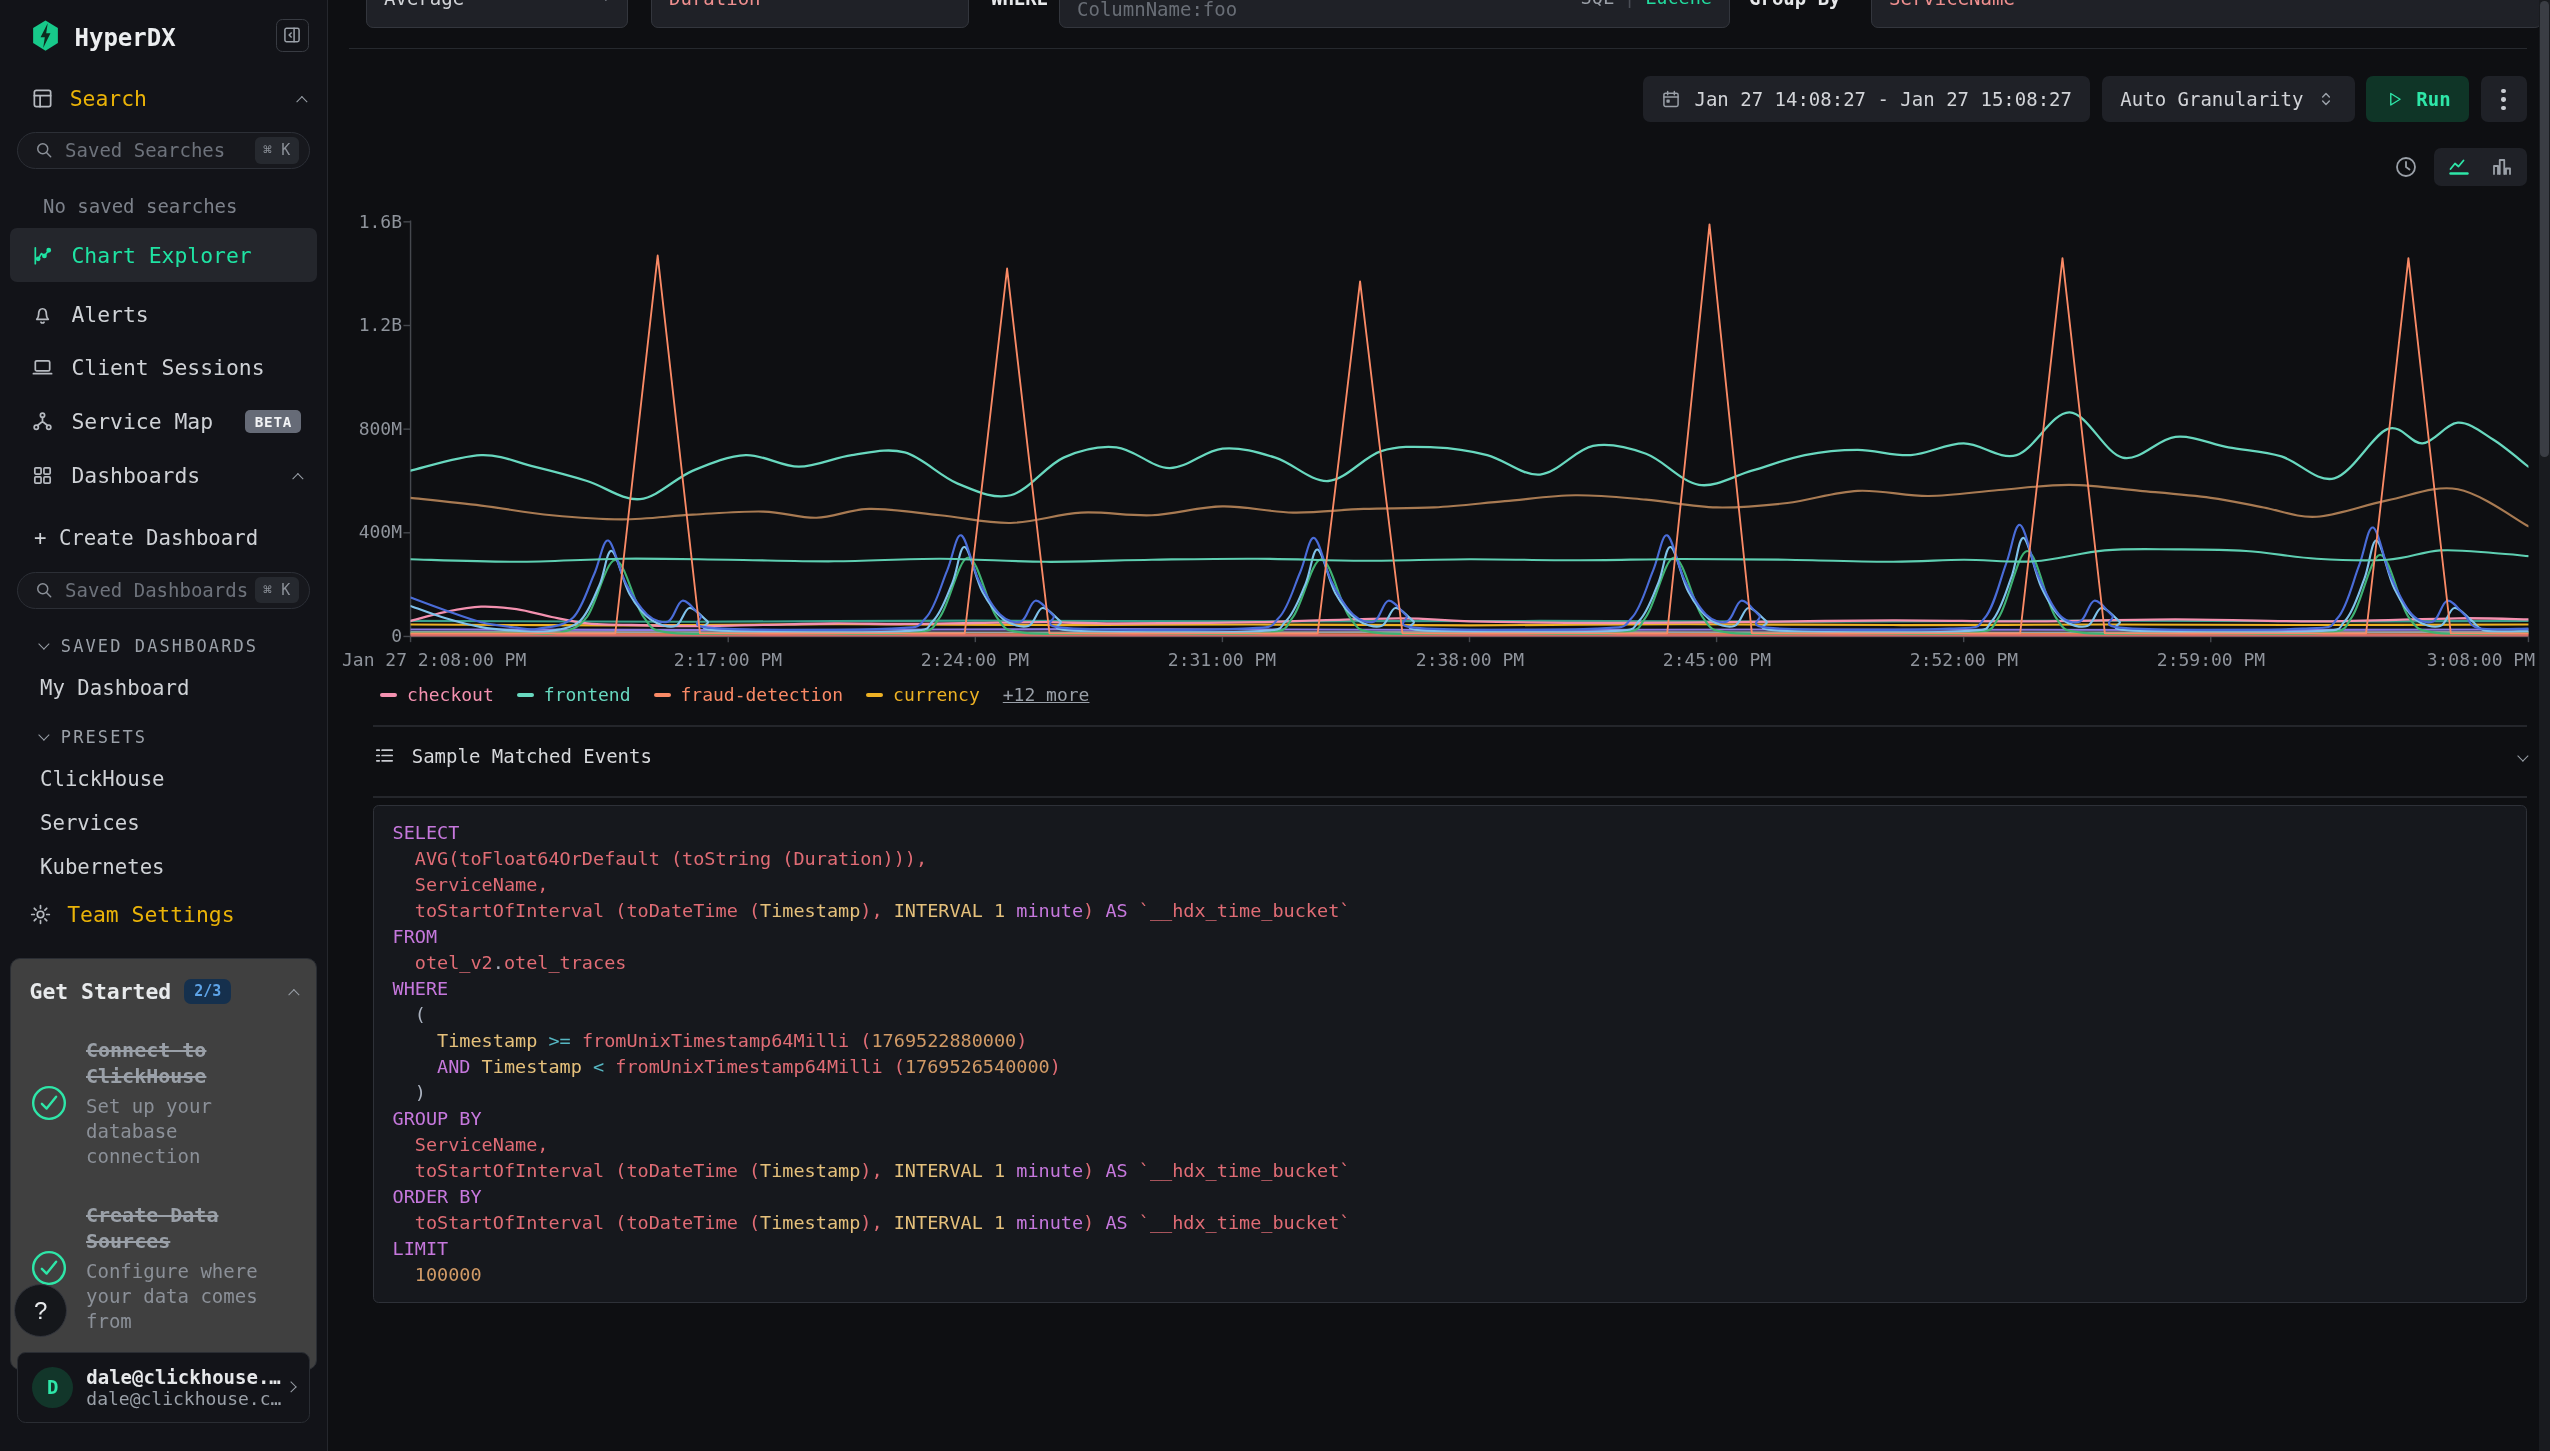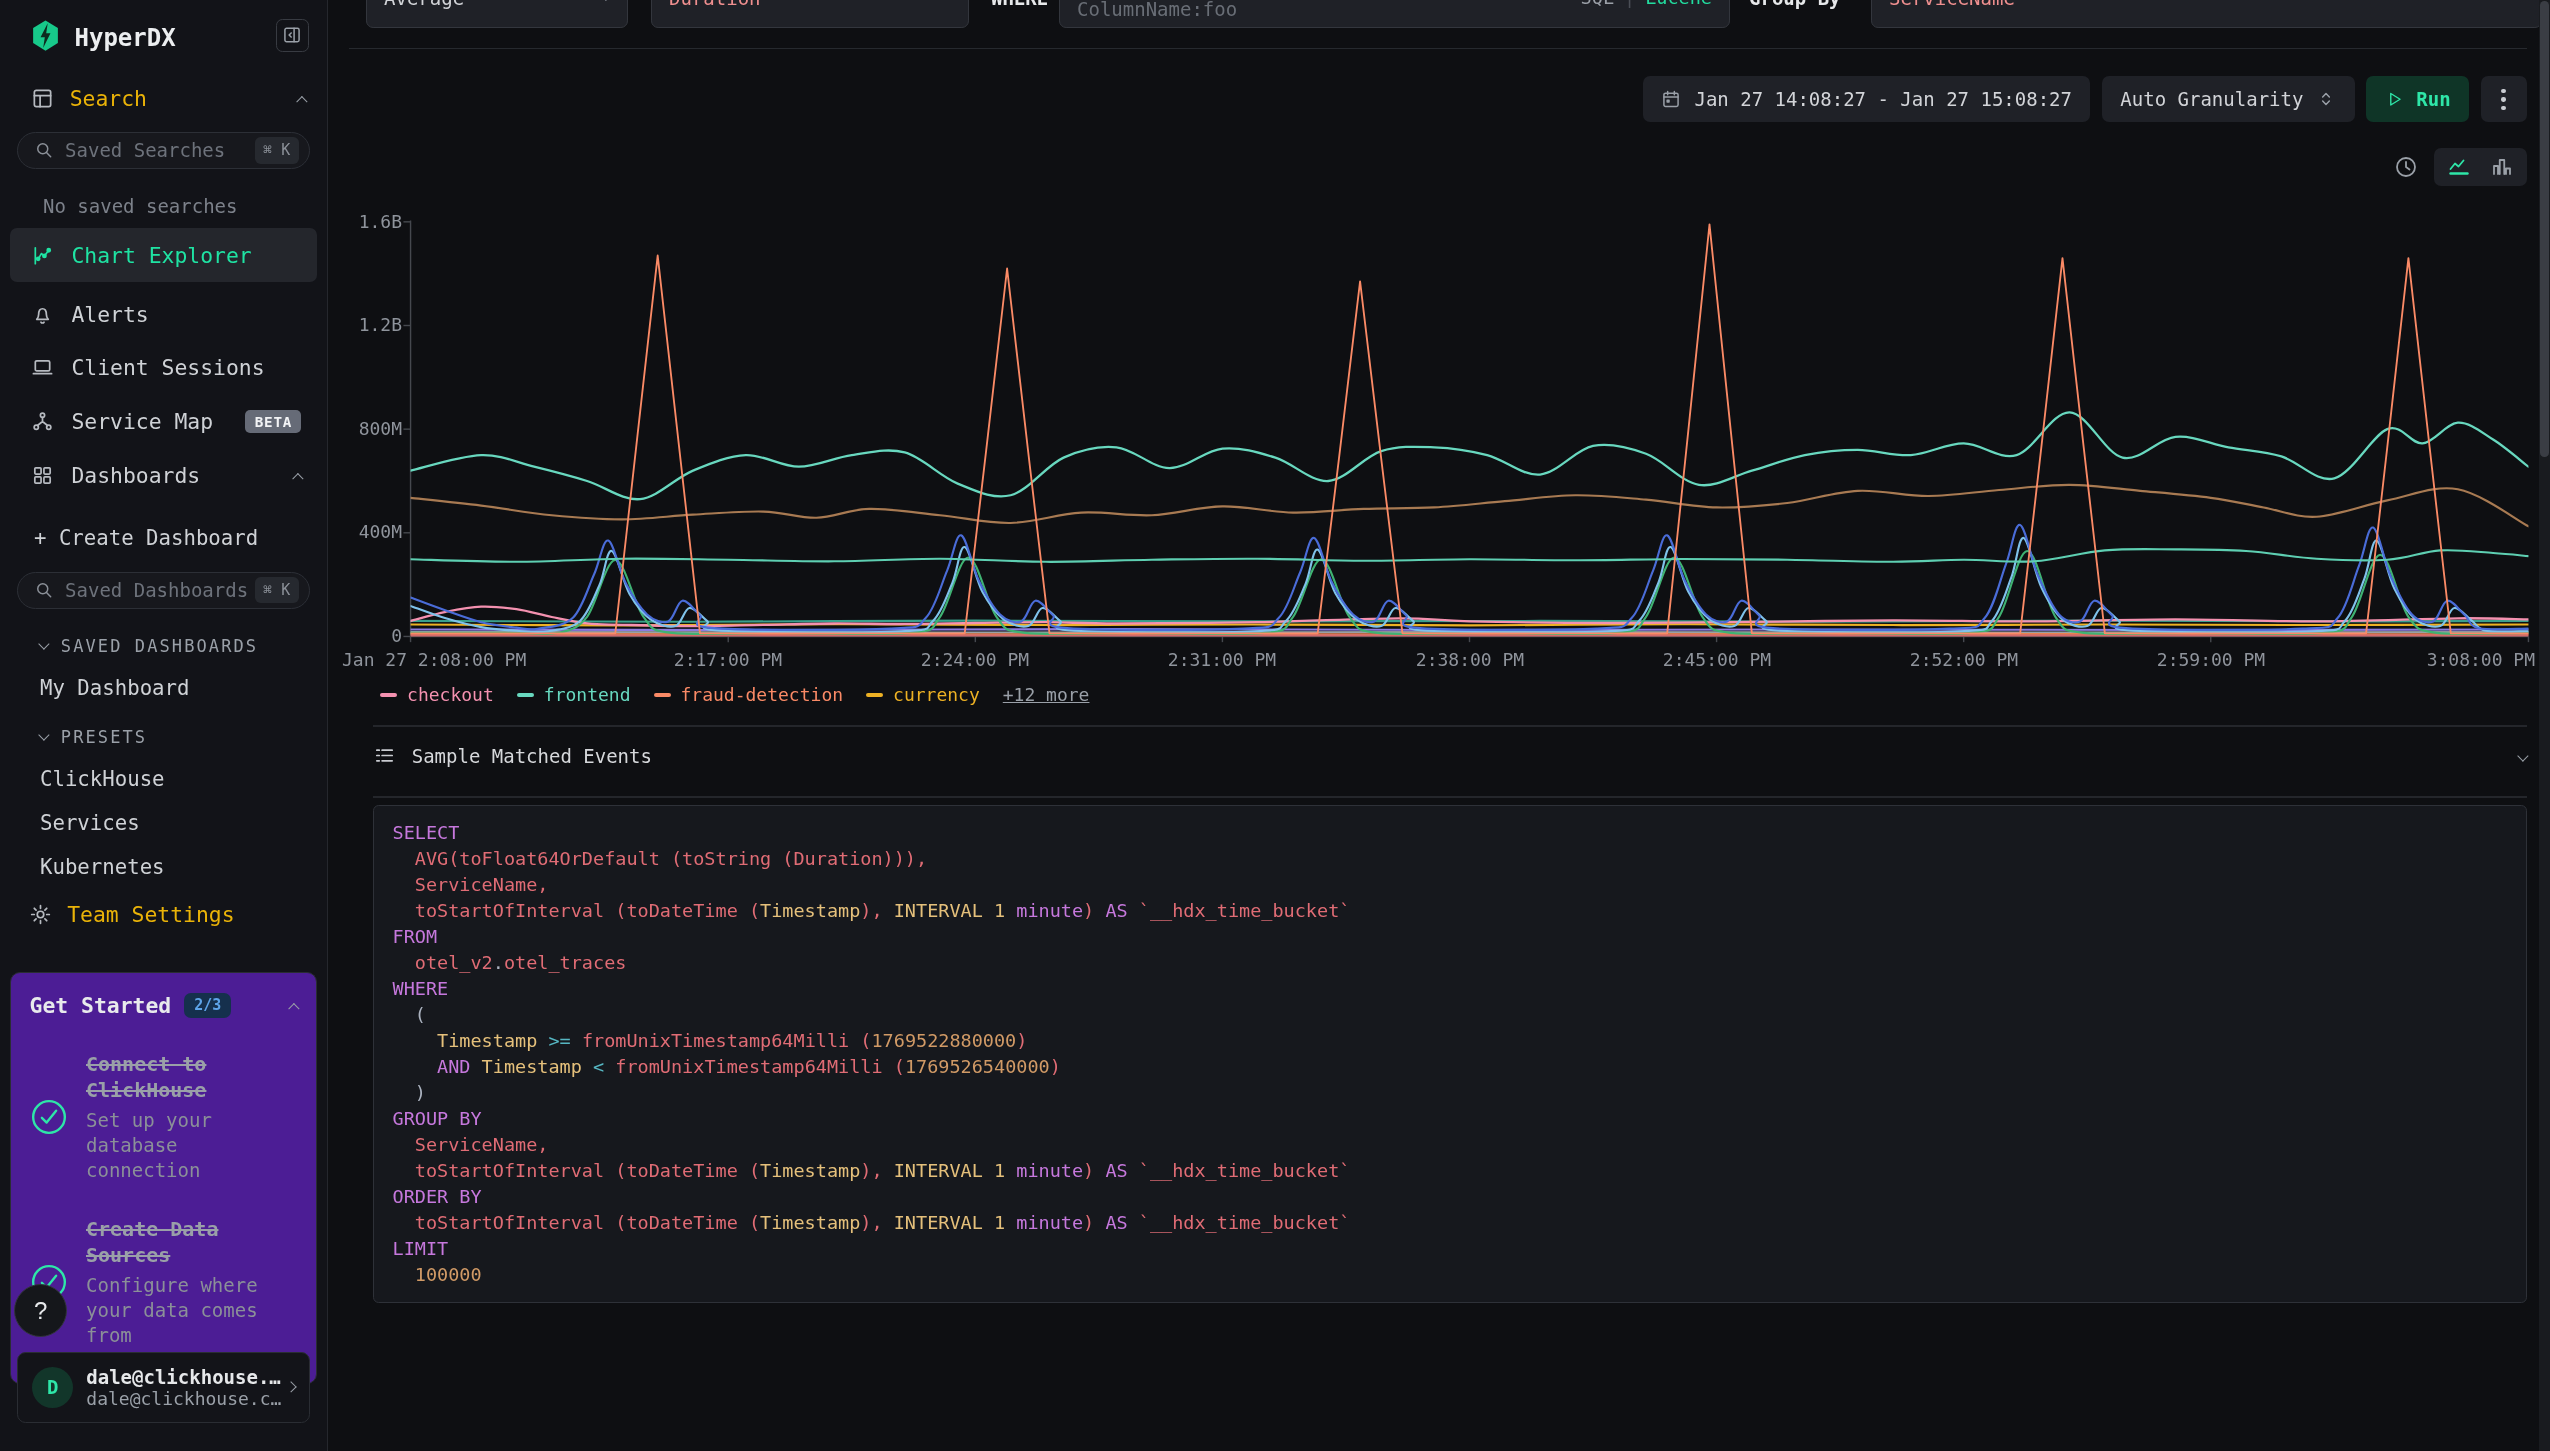--- a/index.html
+++ b/index.html
@@ -30,21 +30,21 @@
   .muted-line{margin:26px 0 0 43px;color:#7c818a;font-size:19px}
   .nav-item{display:flex;align-items:center;margin:11.4px 10px 0;padding:8.6px 15.7px 8.6px 21.4px;border-radius:7.1px;color:#cfd2d6;font-size:21.4px;cursor:pointer}
   .nav-item .icon{width:23px;height:23px;margin-right:17px;color:#b6bac0;flex:none}
   .nav-item.active{background:#24262c;color:#1fe3a3;padding-top:14.3px;padding-bottom:14.3px}
   .nav-item.active .icon{color:#1fe3a3}
   .badge-beta{margin-left:auto;background:#666b77;color:#f2f3f5;font-size:14.3px;font-weight:bold;padding:3.6px 9.3px;border-radius:5px;letter-spacing:0.7px}
   .nav-item .chev{margin-left:auto}
   .create-row{margin:30px 0 0 34px;font-size:20.7px;color:#cfd2d6;cursor:pointer}
   .group-head{display:flex;align-items:center;gap:13px;margin:27px 0 0 40px;color:#9aa0a8;font-size:17px;letter-spacing:2.1px;cursor:pointer}
   .group-item{margin:20px 0 0 40px;font-size:20.7px;color:#cfd2d6;cursor:pointer}
-  .gs-card{position:relative;margin:45px 10px 0;height:412px;border:1.4px solid #2a2d33;border-radius:10px;padding:20px 18.5px;overflow:hidden;background:#4c1d95}
+  .gs-card{position:relative;margin:31px 10px 0;height:412px;border:1.4px solid #2a2d33;border-radius:10px;padding:20px 18.5px;overflow:hidden;background:#404040}
   .gs-head{display:flex;align-items:center}
   .gs-title{font-weight:bold;font-size:21.4px;color:#e8eaec}
   .gs-badge{margin-left:13px;background:#15304d;color:#5ea4e8;font-size:15px;font-weight:bold;padding:3.6px 10px;border-radius:7px}
   .gs-head .chev{margin-left:auto}
   .gs-item{display:flex;align-items:center;margin-top:33px}
   .gs-ic{width:38px;height:38px;flex:none;margin-right:18.5px;color:#2ee6a8}
   .gs-txt{font-size:19px;line-height:1.32;flex:1}
   .gs-strike{color:#9aa0a8;font-weight:bold;font-size:20px;text-decoration:line-through}
   .gs-t3{color:#d4d6da;font-weight:bold;font-size:20px}
   .gs-desc{color:#8b9098;margin-top:4.3px}

